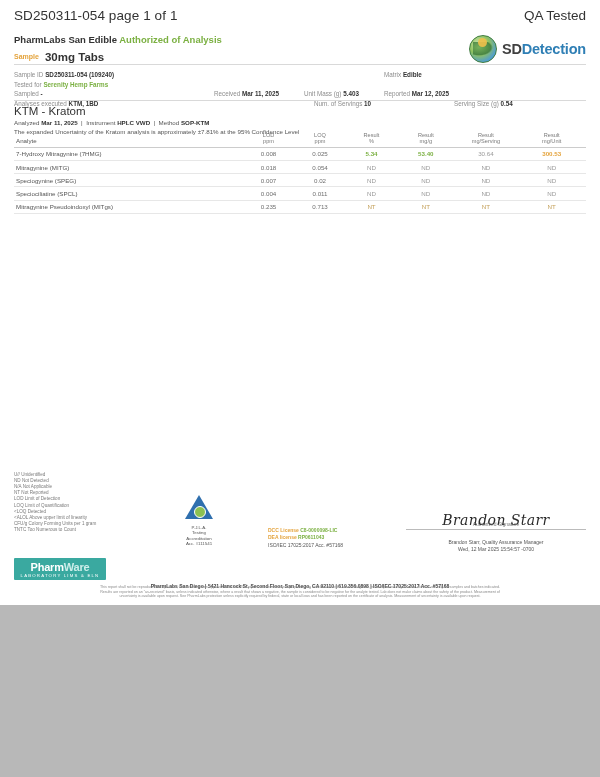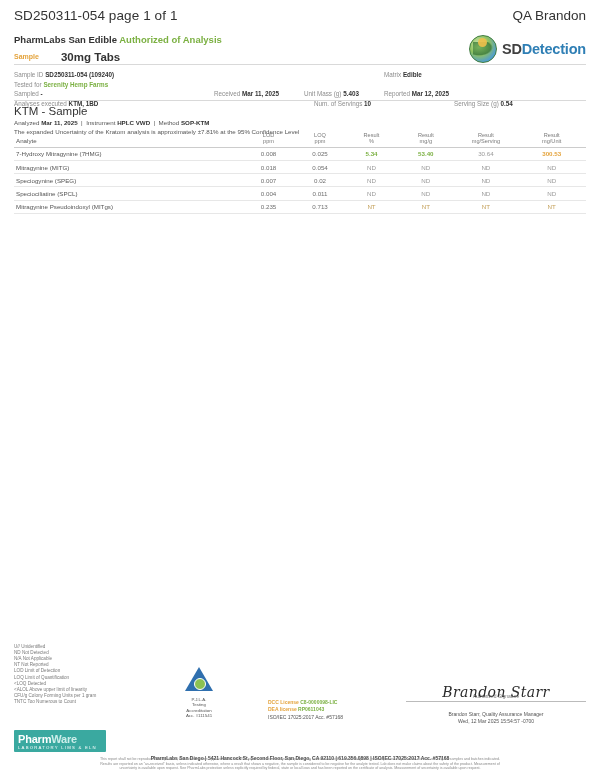--- a/index.html
+++ b/index.html
@@ -7,21 +7,21 @@
     padding: 0;
     background: #b8b8b8;
   }
   body {
     font-family: "Liberation Sans", sans-serif;
     -webkit-font-smoothing: antialiased;
   }
   .page {
     position: relative;
     width: 600px;
-    height: 777px;
+    height: 605px;
     background: #ffffff;
     overflow: hidden;
     box-sizing: border-box;
   }
 
   
   .topbar {
     position: absolute;
     top: 8px;
     left: 0;
@@ -73,21 +73,21 @@
   .sample-label {
     color: #e4a33c;
     font-size: 7px;
     font-weight: bold;
     vertical-align: 2px;
   }
   .sample-name {
     color: #333333;
     font-size: 11.5px;
     font-weight: bold;
-    margin-left: 19px;
+    margin-left: 3px;
   }
 
   
   .logo-wrap {
     position: absolute;
     top: 36px;
     right: 14px;
     display: flex;
     align-items: center;
     height: 26px;
@@ -240,20 +240,21 @@
     position: absolute;
     left: 14px;
     bottom: 25px;
     width: 92px;
   }
   .pw-box {
     background: #3aa9a0;
     color: #ffffff;
     padding: 3px 4px 2px 4px;
     border-radius: 1px;
+    text-align: center;
   }
   .pw-title {
     font-size: 11px;
     font-weight: bold;
     letter-spacing: -0.2px;
     line-height: 12px;
   }
   .pw-title .w { color: #cdeeea; }
   .pw-sub {
     font-size: 4.3px;
@@ -361,21 +362,21 @@
     line-height: 4.6px;
   }
 </style>
 </head>
 <body>
 
 <div class="page">
 
   <div class="topbar">
     <div class="doc-id">SD250311-054 page 1 of 1</div>
-    <div class="qa-testing">QA Brandon</div>
+    <div class="qa-testing">QA Tested</div>
   </div>
 
   <div class="header">
     <div class="lab-line">
       <span>PharmLabs San Edible</span>
       <span class="coa">Authorized of Analysis</span>
     </div>
     <div class="sample-line">
       <span class="sample-label">Sample</span>
       <span class="sample-name">30mg Tabs</span>
@@ -417,21 +418,21 @@
         <span class="v">KTM, 1BD</span></span>
       <span class="col-d" style="left:300px;"><span class="k">Num. of Servings</span>
         <span class="v">10</span></span>
       <span class="col-f"><span class="k">Serving Size (g)</span>
         <span class="v">0.54</span></span>
     </div>
   </div>
 
   <div class="rule" style="top: 100px;"></div>
 
-  <div class="section-title">KTM - Sample</div>
+  <div class="section-title">KTM - Kratom</div>
   <div class="analysis-meta">
     <div>
       <span>Analyzed</span>
       <b>Mar 11, 2025</b>
       &nbsp;|&nbsp;
       <span>Instrument</span>
       <b>HPLC VWD</b>
       &nbsp;|&nbsp;
       <span>Method</span>
       <b>SOP-KTM</b>

